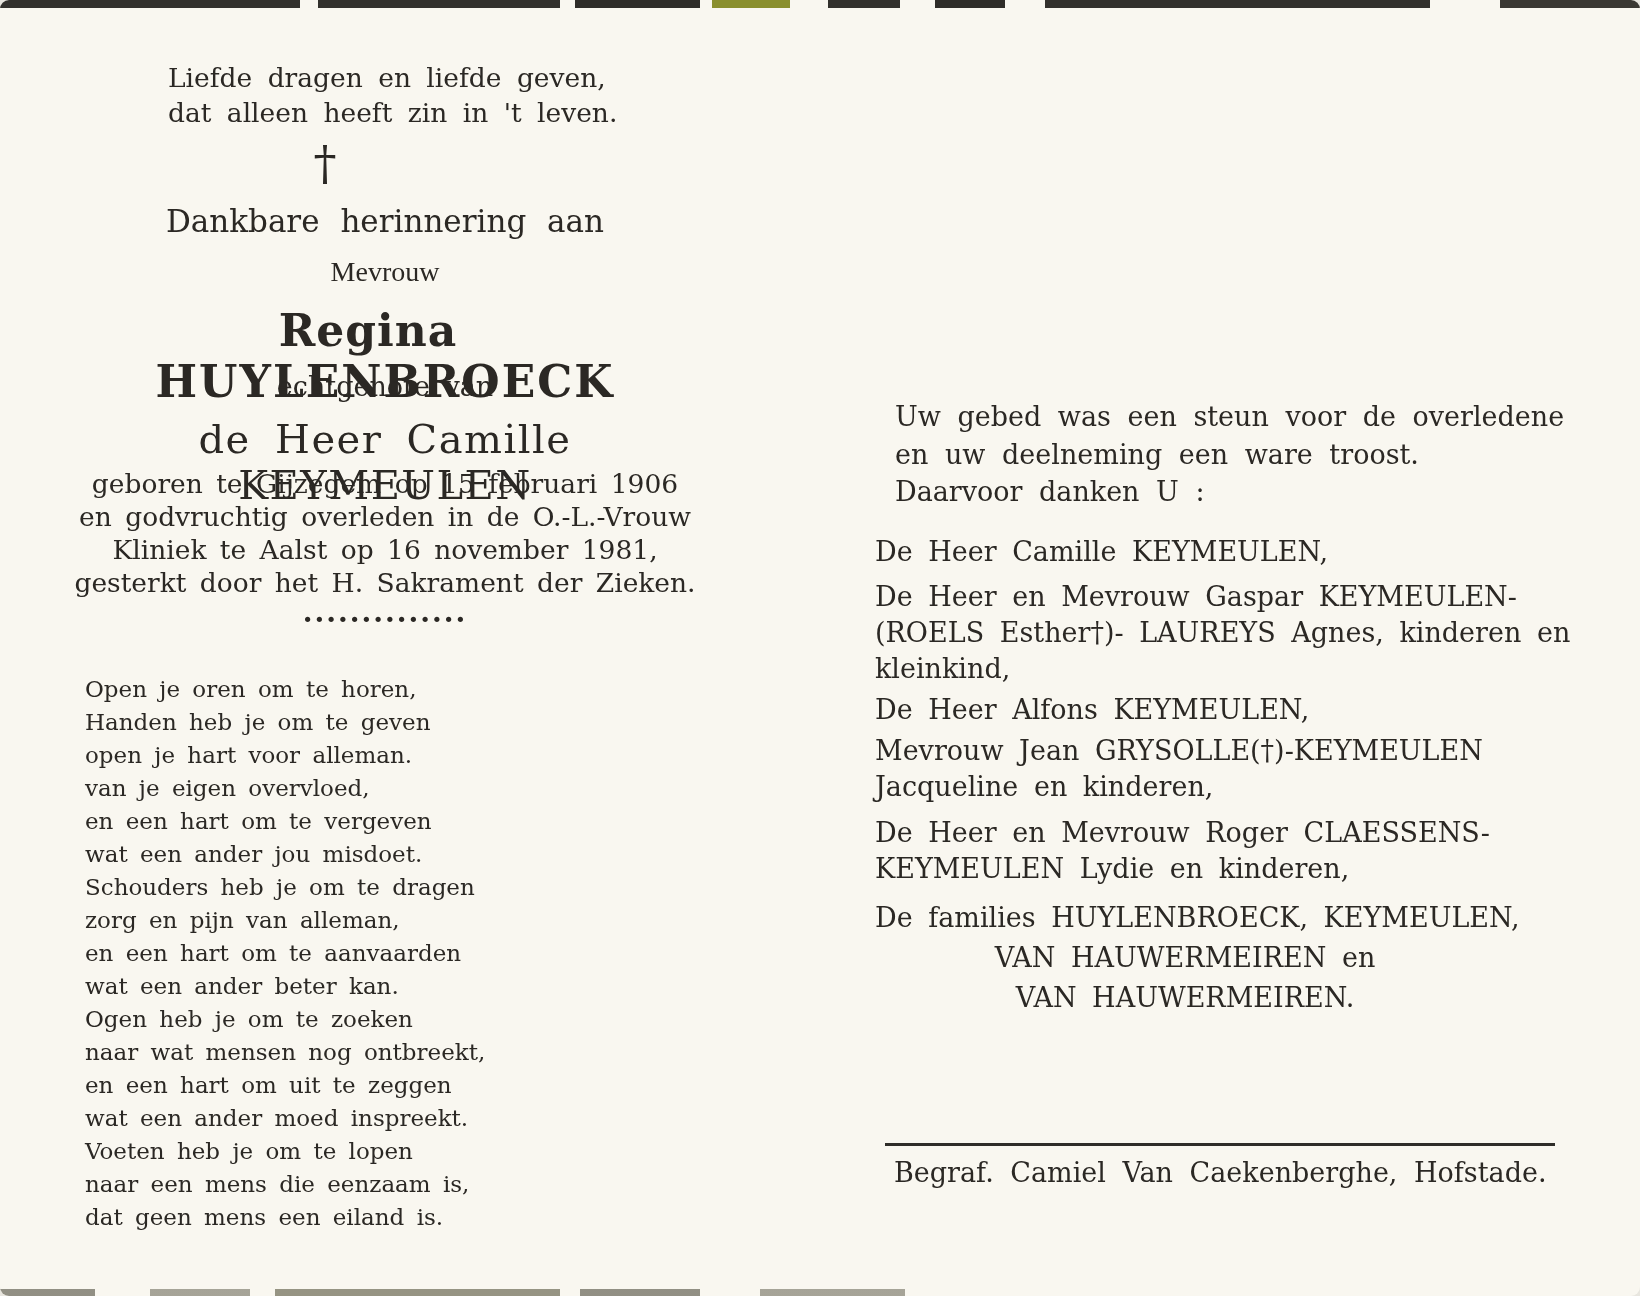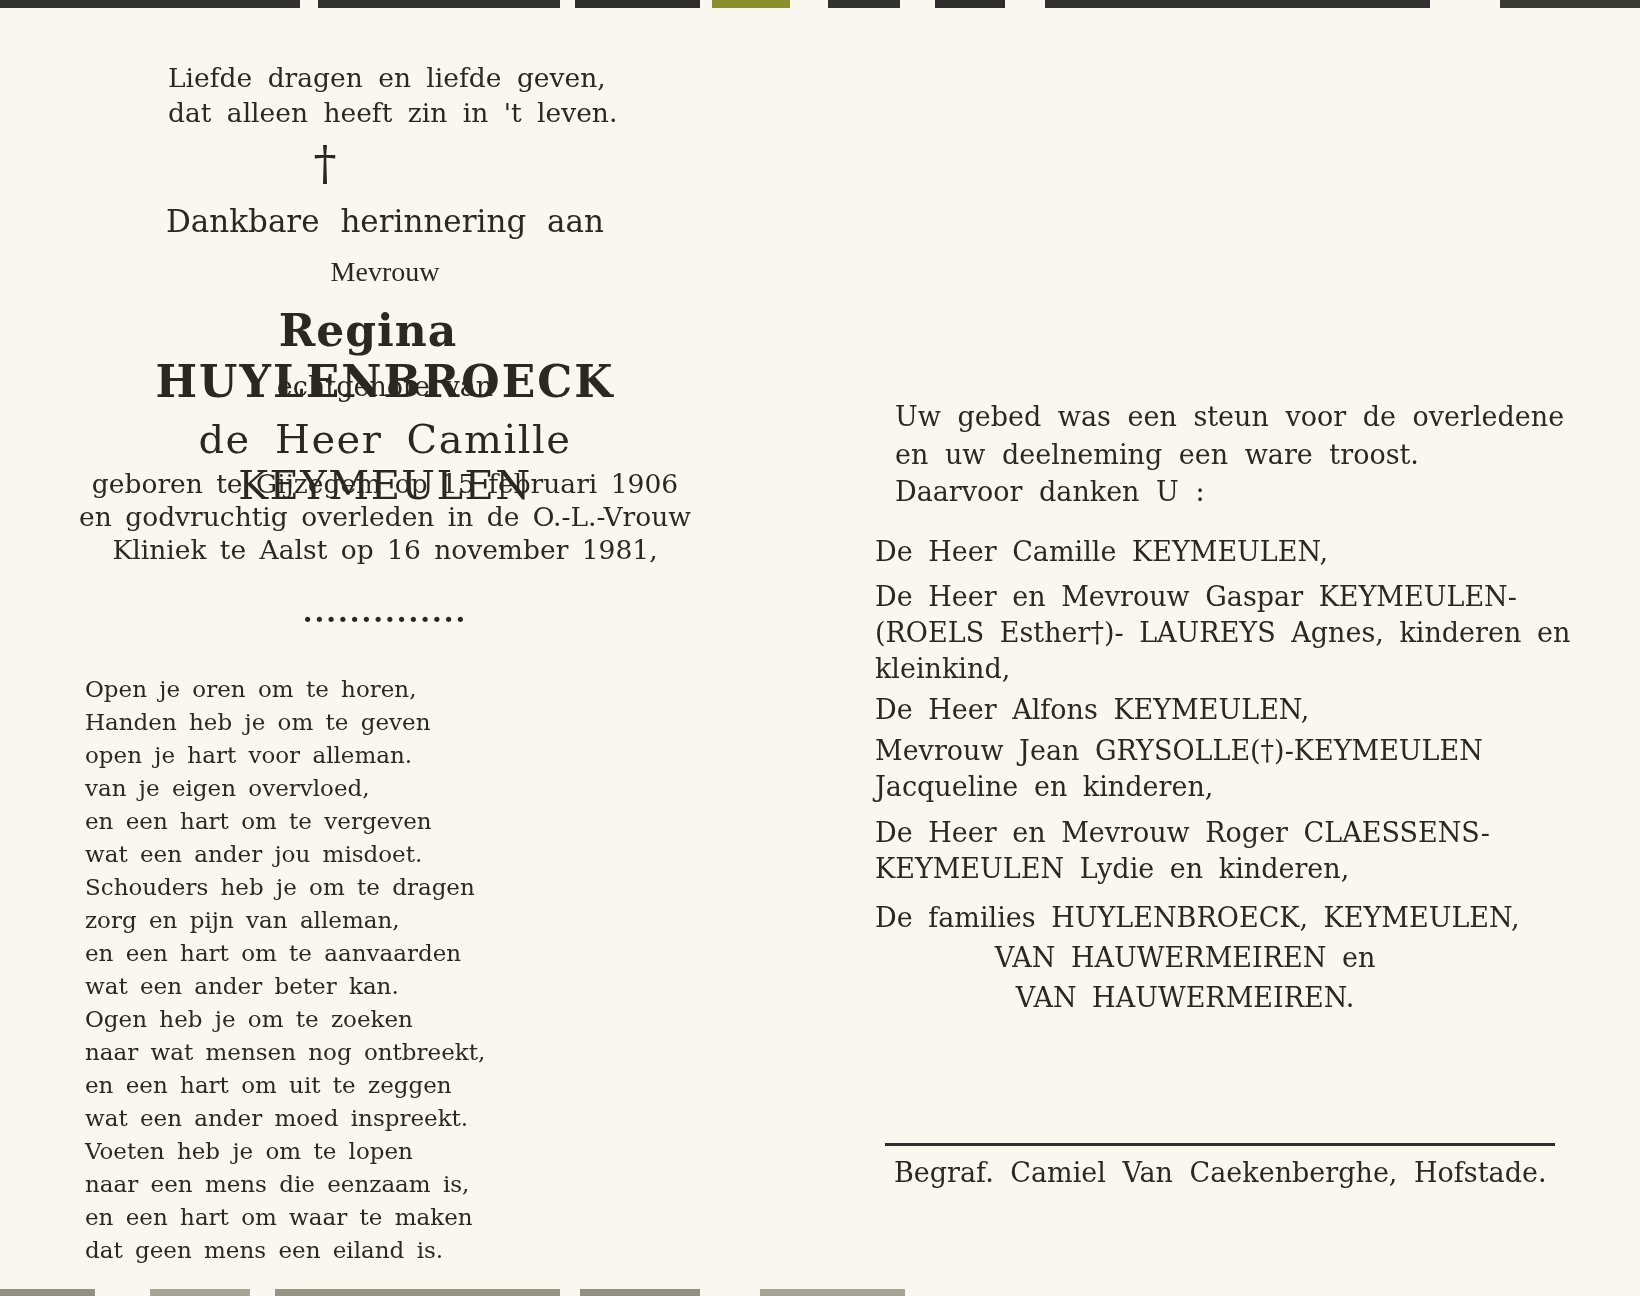--- a/index.html
+++ b/index.html
@@ -5,20 +5,21 @@
   html, body { margin: 0; padding: 0; }
   body { background: #e8e6df; }
   #card {
     position: relative;
     width: 1640px;
     height: 1296px;
     background: #f9f7f0;
     overflow: hidden;
     font-family: "DejaVu Serif", "Liberation Serif", serif;
     color: #2b2824;
+    border-radius: 9px;
   }
   .abs { position: absolute; }
   .center { text-align: center; }
 
   
   #edge-top {
     position: absolute; top: 0; left: 0; width: 1640px; height: 8px;
     background: linear-gradient(90deg,
       #33312d 0 300px, rgba(0,0,0,0) 300px 318px,
       #33312d 318px 560px, rgba(0,0,0,0) 560px 575px,
@@ -91,20 +92,21 @@
   <div id="name" class="abs center"><span>Regina</span><span class="gap"></span><span class="surname">HUYLENBROECK</span></div>
 
   <div id="relation" class="abs center">echtgenote van</div>
 
   <div id="spouse" class="abs center">de Heer Camille KEYMEULEN</div>
 
   <div id="life" class="abs center">
     <div>geboren te Gijzegem op 15 februari 1906</div>
     <div>en godvruchtig overleden in de O.-L.-Vrouw</div>
     <div>Kliniek te Aalst op 16 november 1981,</div>
+    <div>gesterkt door het H. Sakrament der Zieken.</div>
   </div>
 
   <div id="separator" class="abs center">..............</div>
 
   <div id="poem" class="abs">
     <div>Open je oren om te horen,</div>
     <div>Handen heb je om te geven</div>
     <div>open je hart voor alleman.</div>
     <div>van je eigen overvloed,</div>
     <div>en een hart om te vergeven</div>
@@ -112,21 +114,20 @@
     <div>Schouders heb je om te dragen</div>
     <div>zorg en pijn van alleman,</div>
     <div>en een hart om te aanvaarden</div>
     <div>wat een ander beter kan.</div>
     <div>Ogen heb je om te zoeken</div>
     <div>naar wat mensen nog ontbreekt,</div>
     <div>en een hart om uit te zeggen</div>
     <div>wat een ander moed inspreekt.</div>
     <div>Voeten heb je om te lopen</div>
     <div>naar een mens die eenzaam is,</div>
-    <div>en een hart om waar te maken</div>
     <div>dat geen mens een eiland is.</div>
   </div>
 
   <div id="ack" class="abs">
     <div>Uw gebed was een steun voor de overledene</div>
     <div>en uw deelneming een ware troost.</div>
     <div>Daarvoor danken U :</div>
   </div>
 
   <div id="group-0" class="abs mourner-group">

